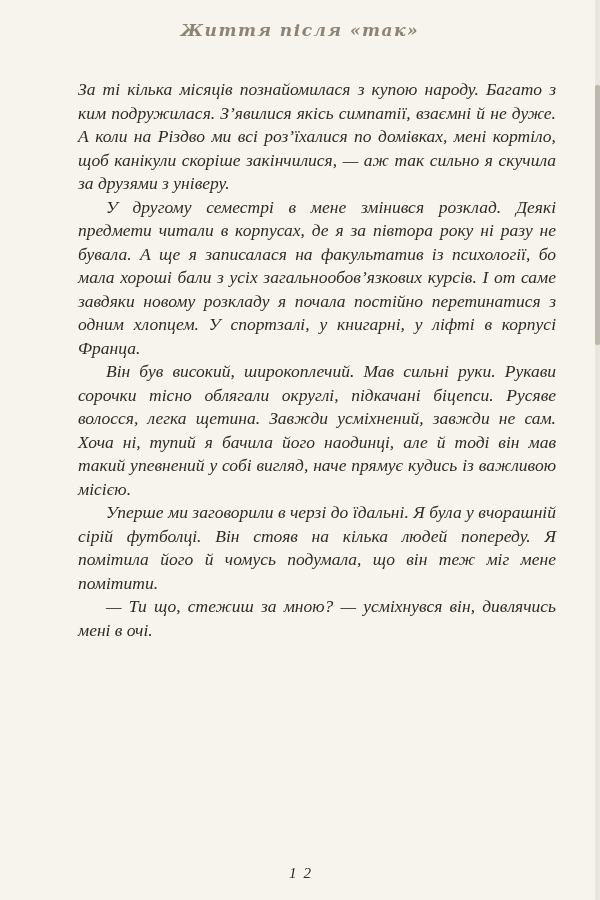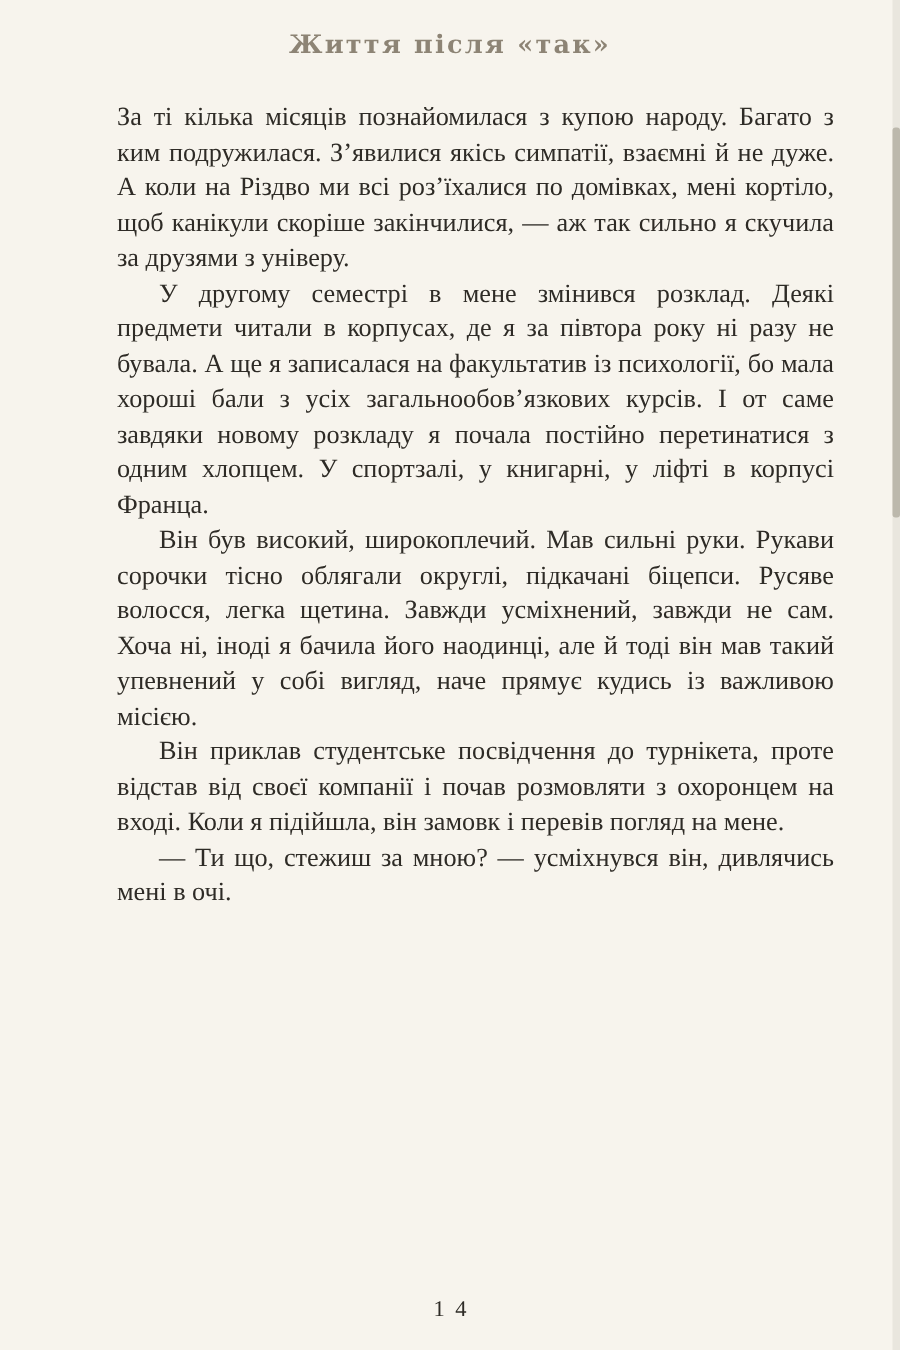--- a/index.html
+++ b/index.html
@@ -2,21 +2,21 @@
 <html lang="uk" style="--background: #f7f4ed; --text: #2e2b26; --header: #8d8475; --scrollbar-track: #e9e6de; --scrollbar-thumb: #bcb8ac;"><head>
 <meta charset="utf-8">
 <style>
   :root {
     --background: #f7f4ed;
     --text: #2e2b26;
     --header: #8d8475;
     --scrollbar-track: #e9e6de;
     --scrollbar-thumb: #bcb8ac;
   }
-  * { box-sizing: border-box; }
+  * { box-sizing: border-box; font-style: italic; }
   html, body { margin: 0; padding: 0; }
   body {
     width: 600px;
     height: 900px;
     background: var(--background);
     font-family: "Liberation Serif", "DejaVu Serif", serif;
     color: var(--text);
     overflow: hidden;
     position: relative;
   }
@@ -27,21 +27,21 @@
   }
   .running-head h1 {
     margin: 0;
     font-size: 17px;
     font-weight: 700;
     letter-spacing: 1.5px;
     color: var(--header);
     font-family: "DejaVu Serif", serif;
   }
   .page-body {
-    margin: 24px 44px 0 78px;
+    margin: 36px 44px 0 78px;
     text-align: justify;
     font-size: 17.5px;
     line-height: 23.5px;
   }
   .page-body p {
     margin: 0;
     text-indent: 28px;
   }
   .page-body p.first {
     text-indent: 0;
@@ -78,22 +78,22 @@
 </head>
 <body>
 
 <header class="running-head">
   <h1>Життя після «так»</h1>
 </header>
 
 <main class="page-body">
   <p class="first">За ті кілька місяців познайомилася з купою народу. Багато з ким подружилася. З’явилися якісь симпатії, взаємні й не дуже. А коли на Різдво ми всі роз’їхалися по домівках, мені кортіло, щоб канікули скоріше закінчилися, — аж так сильно я скучила за друзями з універу.</p>
   <p>У другому семестрі в мене змінився розклад. Деякі предмети читали в корпусах, де я за півтора року ні разу не бувала. А ще я записалася на факультатив із психології, бо мала хороші бали з усіх загальнообов’язкових курсів. І от саме завдяки новому розкладу я почала постійно перетинатися з одним хлопцем. У спортзалі, у книгарні, у ліфті в корпусі Франца.</p>
-  <p>Він був високий, широкоплечий. Мав сильні руки. Рукави сорочки тісно облягали округлі, підкачані біцепси. Русяве волосся, легка щетина. Завжди усміхнений, завжди не сам. Хоча ні, іноді я бачила його наодинці, але й тоді він мав такий упевнений у собі вигляд, наче прямує кудись із важливою місією.</p>
-  <p>Він приклав студентське посвідчення до турнікета, проте відстав від своєї компанії і почав розмовляти з охоронцем на вході. Коли я підійшла, він замовк і перевів погляд на мене.</p>
+  <p>Він був високий, широкоплечий. Мав сильні руки. Рукави сорочки тісно облягали округлі, підкачані біцепси. Русяве волосся, легка щетина. Завжди усміхнений, завжди не сам. Хоча ні, тупий я бачила його наодинці, але й тоді він мав такий упевнений у собі вигляд, наче прямує кудись із важливою місією.</p>
+  <p>Уперше ми заговорили в черзі до їдальні. Я була у вчорашній сірій футболці. Він стояв на кілька людей попереду. Я помітила його й чомусь подумала, що він теж міг мене помітити.</p>
   <p>— Ти що, стежиш за мною? — усміхнувся він, дивлячись мені в очі.</p>
 </main>
 
-<footer class="page-number">14</footer>
+<footer class="page-number">12</footer>
 
 <div class="scrollbar">
   <div class="scrollbar-thumb"></div>
 </div>
 
 </body></html>

